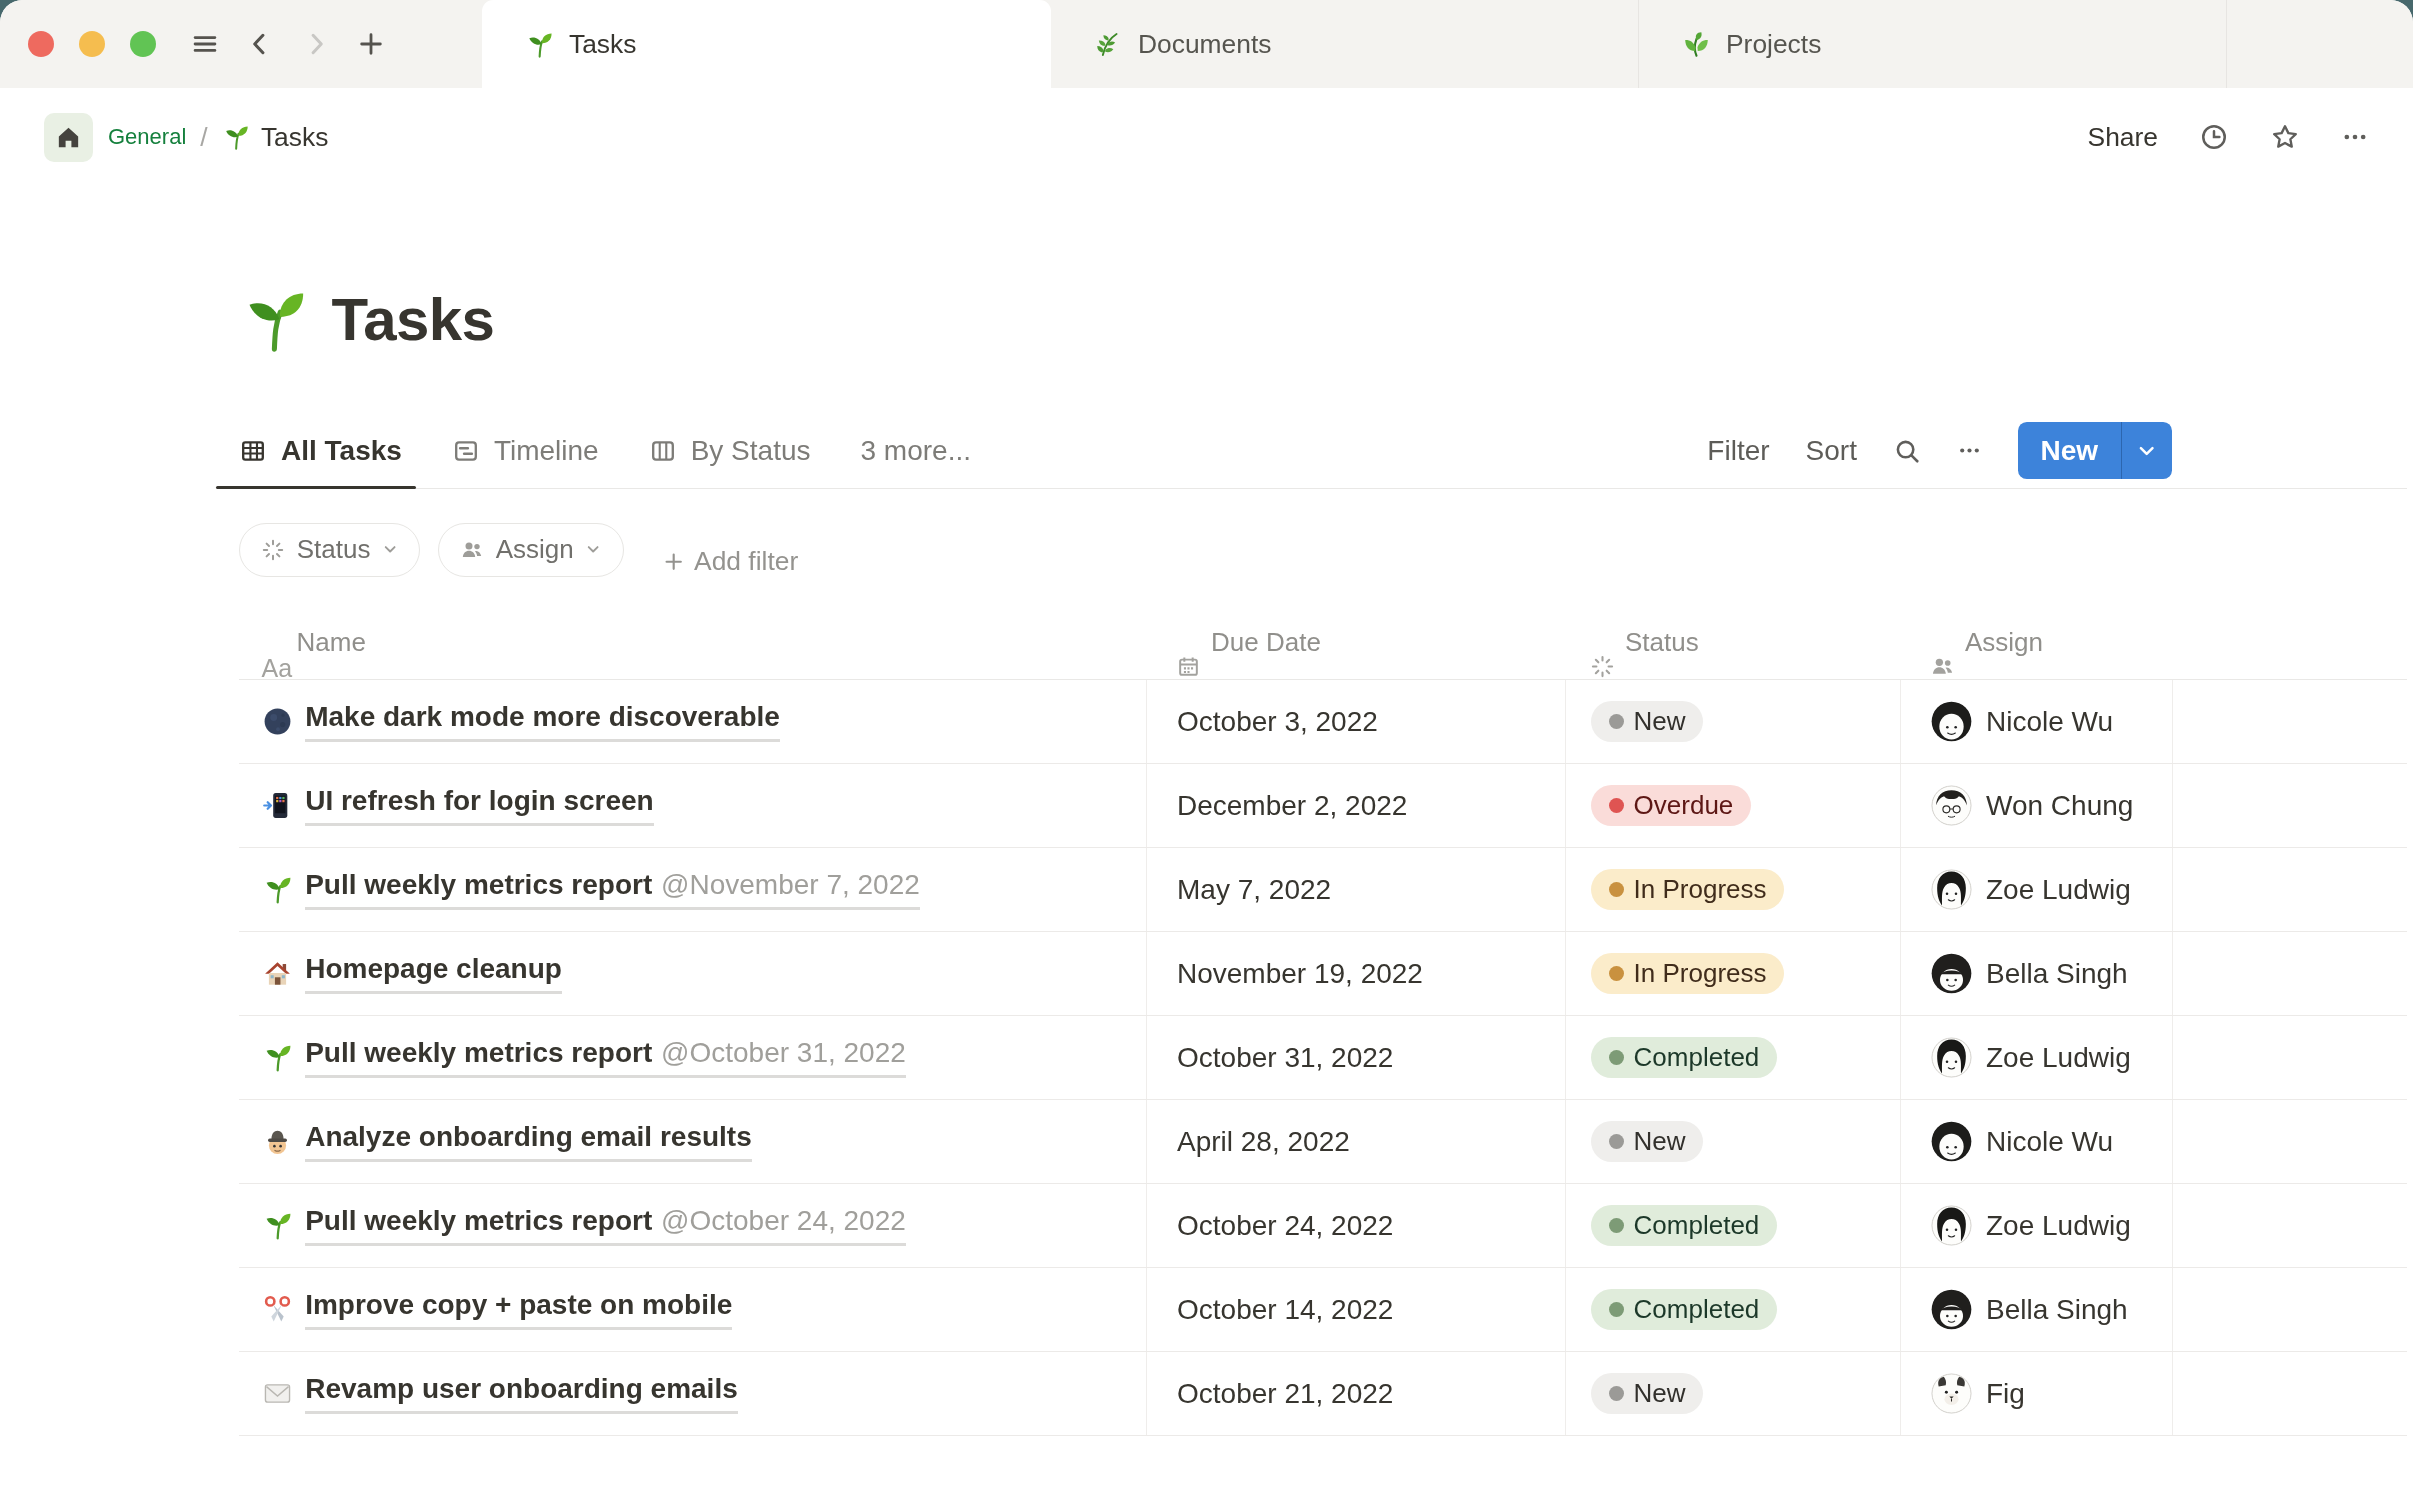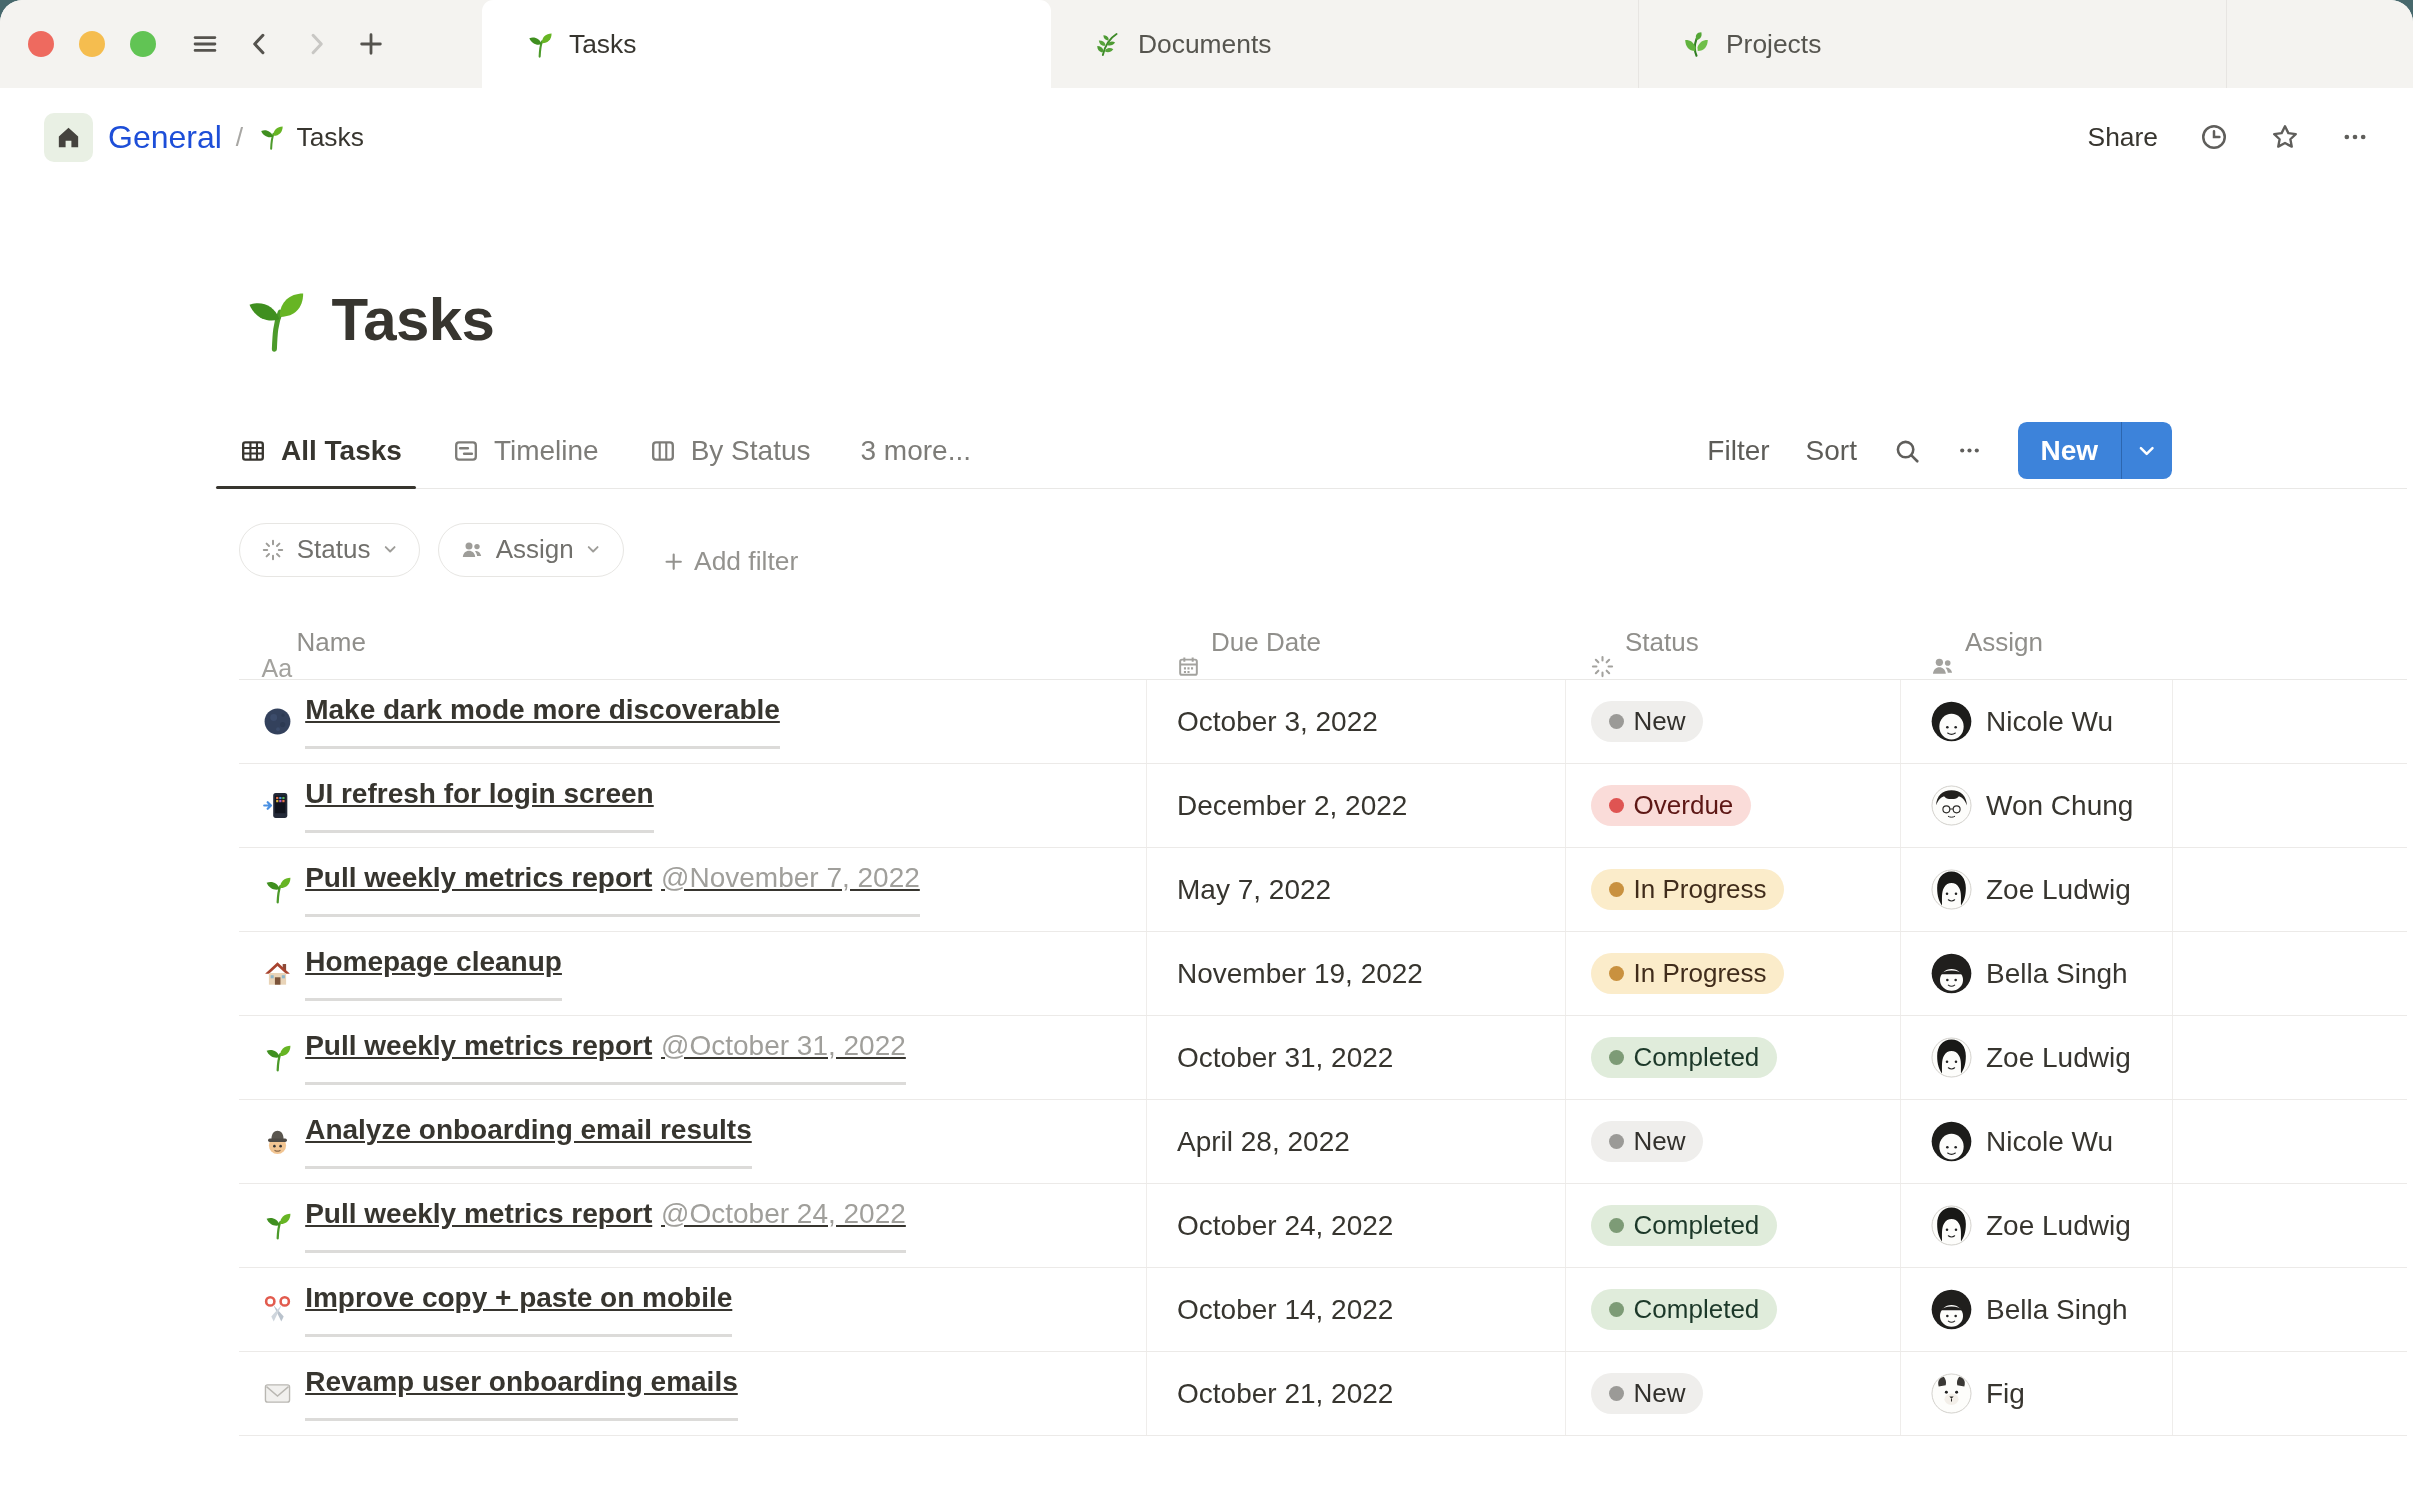--- a/index.html
+++ b/index.html
@@ -21,21 +21,21 @@
   .tb-btn.dim{color:#c8c7c4;}
   .toptabs{display:flex;align-items:stretch;}
   .tab{width:588px;box-sizing:border-box;display:flex;align-items:center;gap:15px;padding-left:43px;color:#56554f;font-size:26.4px;}
   .tab:not(.active){border-right:1.3px solid #e7e5e2;}
   .tab.active{width:569px;background:#fff;border-radius:11.3px 11.3px 0 0;color:#37352f;}
   .tb-rest{flex:1;}
 
   
   .crumbbar{height:98px;display:flex;align-items:center;padding:0 44px;background:#fff;}
   .home-btn{width:49px;height:49px;border-radius:10px;background:#e9f0e4;display:flex;align-items:center;justify-content:center;color:#45433e;border:none;}
-  .crumb-text{font-size:32px;color:#1d4ed8;margin-left:15px;}
+  .crumb-text{font-size:22px;color:#15803d;margin-left:15px;}
   .crumb-sep{color:#a8a7a4;margin:0 14px;font-size:26.4px;}
   .crumb-page{display:flex;align-items:center;gap:11.3px;font-size:26.4px;color:#37352f;}
   .crumb-right{margin-left:auto;display:flex;align-items:center;gap:41px;color:#5f5e5b;}
   .share-btn{font-size:26.4px;color:#37352f;background:none;border:none;padding:0;font-family:inherit;}
 
   
   .content{padding-left:239px;}
   .title-block{margin-top:89px;height:89px;display:flex;align-items:center;gap:22.6px;}
   .title-block h1{font-size:60px;font-weight:700;margin:0;letter-spacing:-0.6px;color:#37352f;}
 
@@ -61,21 +61,21 @@
   .table{width:2168px;margin-top:28px;}
   .thead{display:grid;grid-template-columns:907px 419px 335px 272px 1fr;height:74px;align-items:center;border-bottom:1.3px solid #e9e8e6;color:#908f8b;font-size:26px;}
   .th{display:flex;align-items:center;gap:10px;}
   .th .hicon{color:#a3a29e;margin-top:48px;}
   .th1{padding-left:22.6px}.th2{padding-left:30px}.th3{padding-left:25px}.th4{padding-left:30px}
   .aa{font-size:25px;color:#a3a29e;}
   .trow{display:grid;grid-template-columns:907px 419px 335px 272px 1fr;height:83px;border-bottom:1.3px solid #eceae8;}
   .td{height:100%;display:flex;align-items:center;box-sizing:border-box;}
   .td+.td{border-left:1.3px solid #efedeb;}
   .td-name{padding-left:22.6px;gap:12.6px;}
-  .nwrap{border-bottom:3.1px solid #dcdbd9;padding-bottom:20px;display:inline-flex;align-items:baseline;gap:8.8px;white-space:nowrap;text-decoration:underline;}
+  .nwrap{border-bottom:3.1px solid #dcdbd9;padding-bottom:6px;display:inline-flex;align-items:baseline;gap:8.8px;white-space:nowrap;}
   .tname{font-size:28px;font-weight:700;color:#37352f;}
   .mention{font-size:28px;color:#a09f9b;}
   .td-due{padding-left:30px;font-size:28px;color:#37352f;}
   .td-status{padding-left:25px;}
   .pill{display:inline-flex;align-items:center;gap:10px;height:41px;padding:0 17.6px;border-radius:21px;font-size:26px;}
   .pill .dot{width:15px;height:15px;border-radius:50%;flex:0 0 auto;}
   .pill-gray{background:#efeeec;color:#32302c}.pill-gray .dot{background:#9b9a97}
   .pill-red{background:#fadcd9;color:#5d1715}.pill-red .dot{background:#df5452}
   .pill-yellow{background:#fbecca;color:#402c1b}.pill-yellow .dot{background:#c9913f}
   .pill-green{background:#e0ecdb;color:#1c3829}.pill-green .dot{background:#7d9b76}

